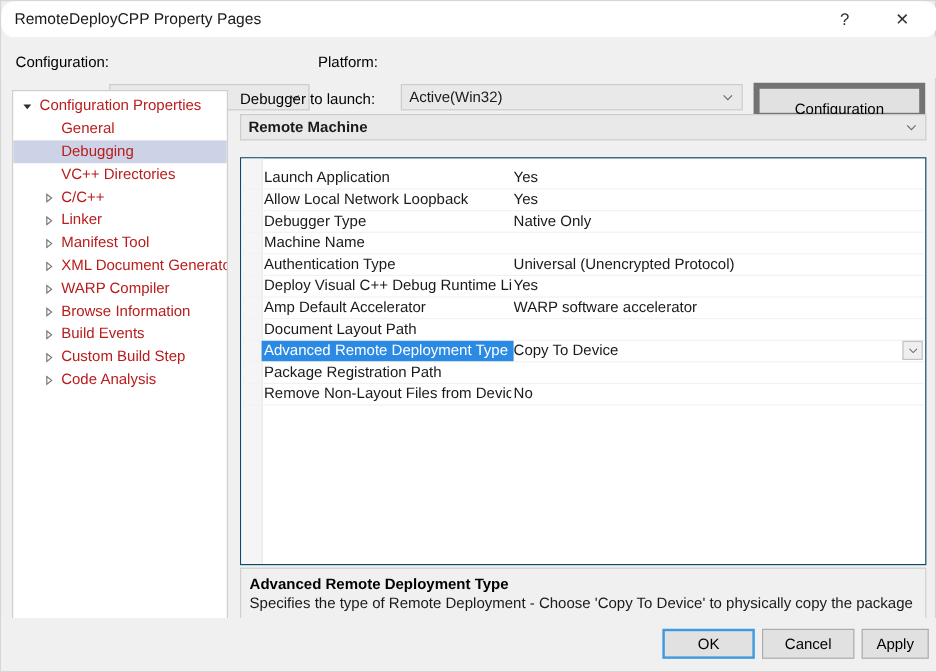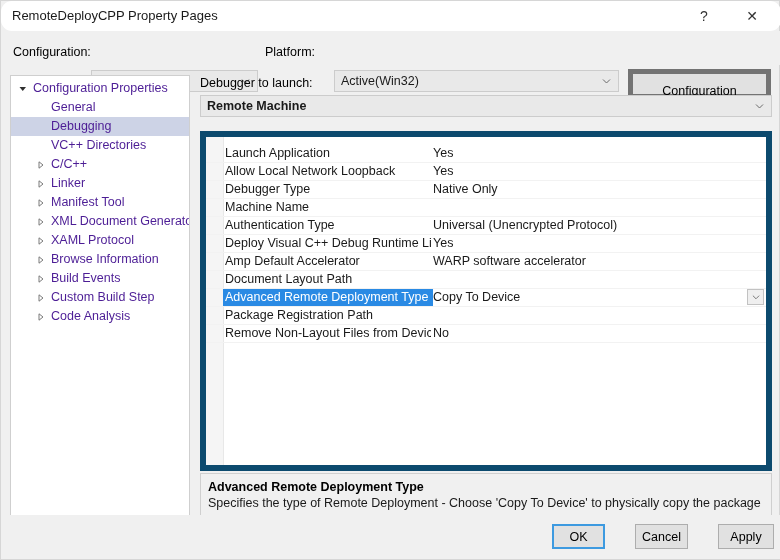--- a/index.html
+++ b/index.html
@@ -136,21 +136,21 @@
     background: #ffffff;
     border: 1px solid #cfcfcf;
     overflow: hidden;
     padding-top: 3px;
   }
   .tree-item {
     position: relative;
     height: 19px;
     line-height: 19px;
     font-size: 12.5px;
-    color: #4c1d95;
+    color: #b91c1c;
     white-space: nowrap;
     cursor: default;
   }
   .tree-item .tlabel { position: absolute; top: 0; }
   .tree-item.level0 .tlabel { left: 22px; }
   .tree-item.level1 .tlabel { left: 40px; }
   .tree-item.selected {
     background: #cdd3e6;
   }
   .tree-arrow {
@@ -174,21 +174,21 @@
   #combo-debugger {
     left: 199px; top: 94px; width: 572px; font-weight: bold;
   }
 
   .grid {
     position: absolute;
     left: 199px; top: 130px;
     width: 572px; height: 340px;
     box-sizing: border-box;
     background: #ffffff;
-    border: 6px solid #0c4a6e;
+    border: 1px solid #0c4a6e;
     overflow: hidden;
   }
   .grid-gutter {
     position: absolute;
     left: 0; top: 0;
     width: 17px; height: 100%;
     background: #f5f5f5;
     border-right: 1px solid #e8e8e8;
   }
   .grid-rows {
@@ -275,21 +275,21 @@
     position: absolute;
     left: 0; bottom: 0;
     width: 780px;
     height: 44px;
     background: #f0f0f0;
   }
   .fbtn {
     position: absolute;
     top: 9px;
     height: 25px;
-    width: 53px;
+    width: 77px;
     box-sizing: border-box;
     background: #e1e1e1;
     border: 1px solid #adadad;
     font-family: "Liberation Sans", sans-serif;
     font-size: 12.5px;
     color: #000;
     cursor: default;
     padding: 0;
   }
   .fbtn.default {
@@ -389,21 +389,21 @@
           </svg>
         </span>
         <span class="tlabel">XML Document Generator</span>
       </div>
       <div class="tree-item level1">
         <span class="tree-arrow">
           <svg width="8" height="8" viewBox="0 0 8 8">
             <path d="M2 0.8 L6 4 L2 7.2 Z" fill="none" stroke="#7a7a7a" stroke-width="1"></path>
           </svg>
         </span>
-        <span class="tlabel">XAML Protocol</span>
+        <span class="tlabel">WARP Compiler</span>
       </div>
       <div class="tree-item level1">
         <span class="tree-arrow">
           <svg width="8" height="8" viewBox="0 0 8 8">
             <path d="M2 0.8 L6 4 L2 7.2 Z" fill="none" stroke="#7a7a7a" stroke-width="1"></path>
           </svg>
         </span>
         <span class="tlabel">Browse Information</span>
       </div>
       <div class="tree-item level1">

